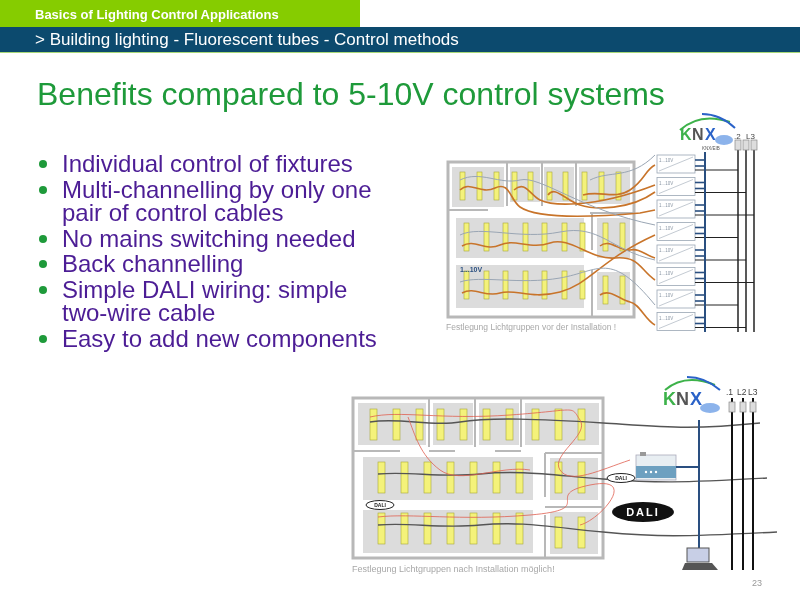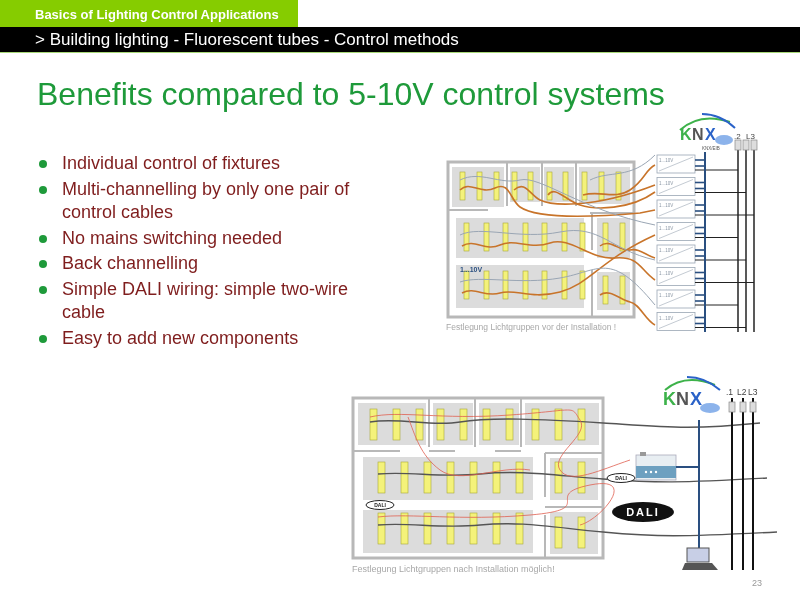--- a/index.html
+++ b/index.html
@@ -1,23 +1,23 @@
 <!DOCTYPE html>
 <html><head>
 <meta charset="utf-8">
 <style>
   html, body { margin:0; padding:0; }
   body { width:800px; height:600px; background:#ffffff; position:relative; overflow:hidden; font-family:"Liberation Sans", sans-serif; }
-  .top-band { position:absolute; left:0; top:0; width:298px; height:27px; background:#86cc00; }
+  .top-band { position:absolute; left:0; top:0; width:360px; height:27px; background:#86cc00; }
   .top-band span { position:absolute; left:35px; top:7px; font-size:13px; font-weight:bold; color:#ffffff; white-space:nowrap; }
-  .sub-band { position:absolute; left:0; top:27px; width:800px; height:25px; background:#000000; border-bottom:1px solid #a8d878; }
+  .sub-band { position:absolute; left:0; top:27px; width:800px; height:25px; background:#0c4a6e; border-bottom:1px solid #a8d878; }
   .sub-band span { position:absolute; left:35px; top:3px; font-size:17px; color:#ffffff; white-space:nowrap; }
   .title { position:absolute; left:37px; top:76px; font-size:32px; color:#1e9a3a; white-space:nowrap; margin:0; font-weight:normal; }
   ul.bullets { position:absolute; left:37px; top:152px; margin:0; padding:0; list-style:none; width:340px; }
-  ul.bullets li { position:relative; padding-left:25px; font-size:18px; line-height:23.5px; color:#7f1d1d; margin-bottom:2px; }
+  ul.bullets li { position:relative; padding-left:25px; font-size:24px; line-height:23.5px; color:#4c1d95; margin-bottom:2px; }
   ul.bullets li .dot { position:absolute; left:2px; top:8px; width:8px; height:8px; border-radius:50%; background:#1e9a3a; }
   .diagram { position:absolute; }
   .diag1 { left:440px; top:110px; width:360px; height:235px; }
   .diag2 { left:340px; top:375px; width:460px; height:205px; }
   .caption { font-family:"Liberation Sans", sans-serif; fill:#a8a8a8; }
   .page-num { position:absolute; left:752px; top:578px; font-size:9px; color:#999; }
 </style>
 </head>
 <body>
 

